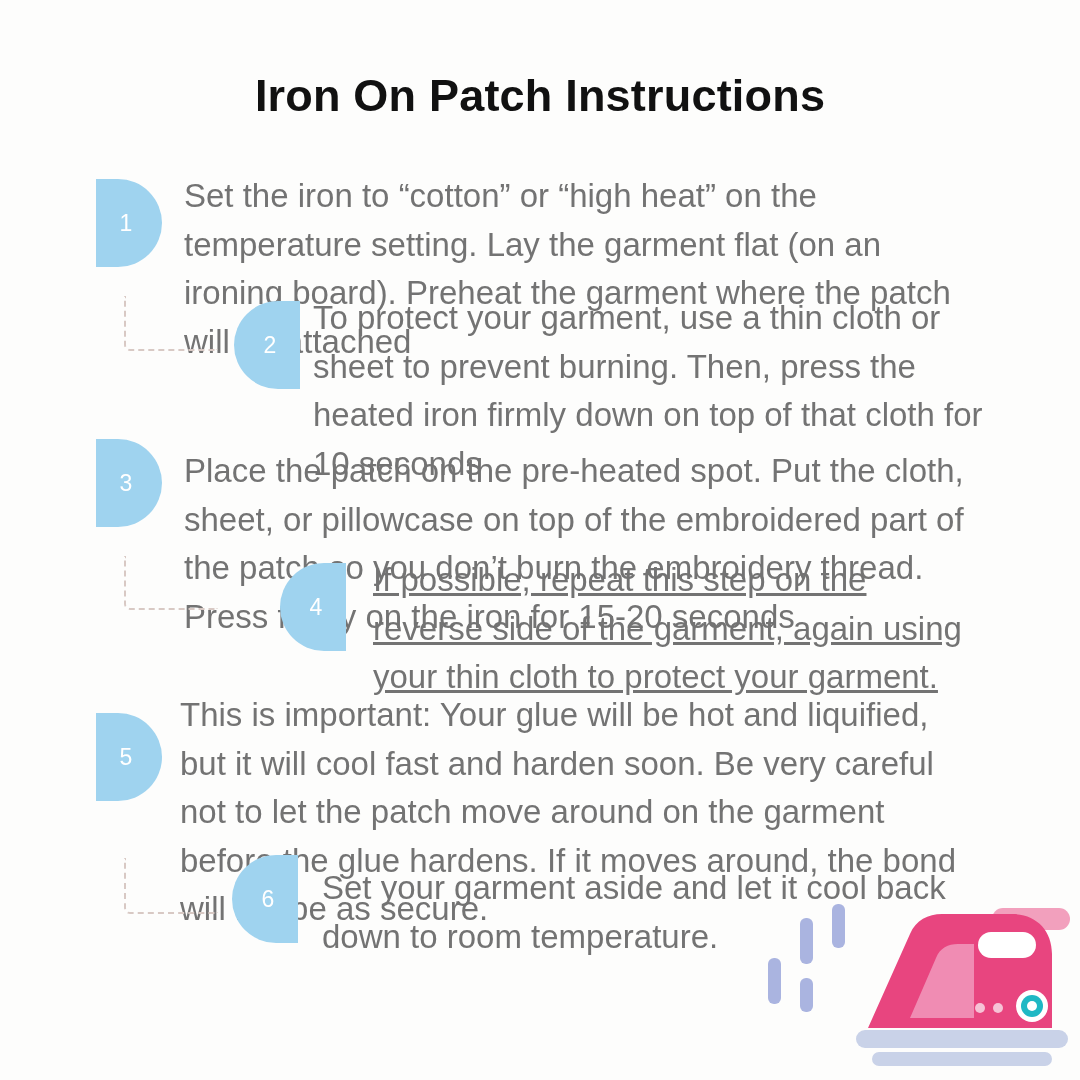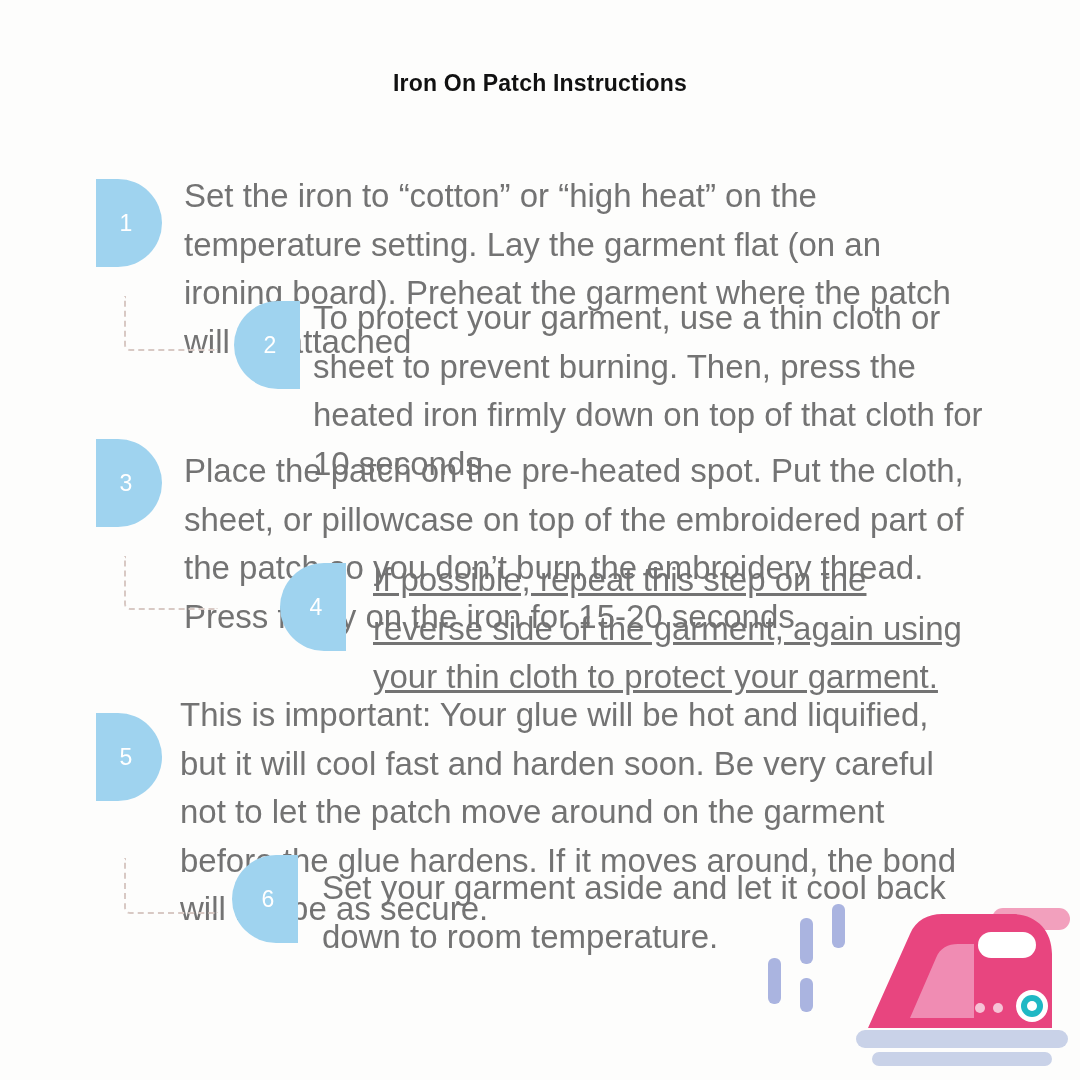--- a/index.html
+++ b/index.html
@@ -19,21 +19,21 @@
     height: 1080px;
     background: #fdfdfc;
     overflow: hidden;
   }
   .title {
     position: absolute;
     top: 70px;
     left: 0;
     width: 1080px;
     text-align: center;
-    font-size: 23px;
+    font-size: 45px;
     font-weight: bold;
     color: #111111;
     letter-spacing: 0.2px;
   }
   .badge {
     position: absolute;
     width: 66px;
     height: 88px;
     background: #9fd3ef;
     color: #ffffff;

